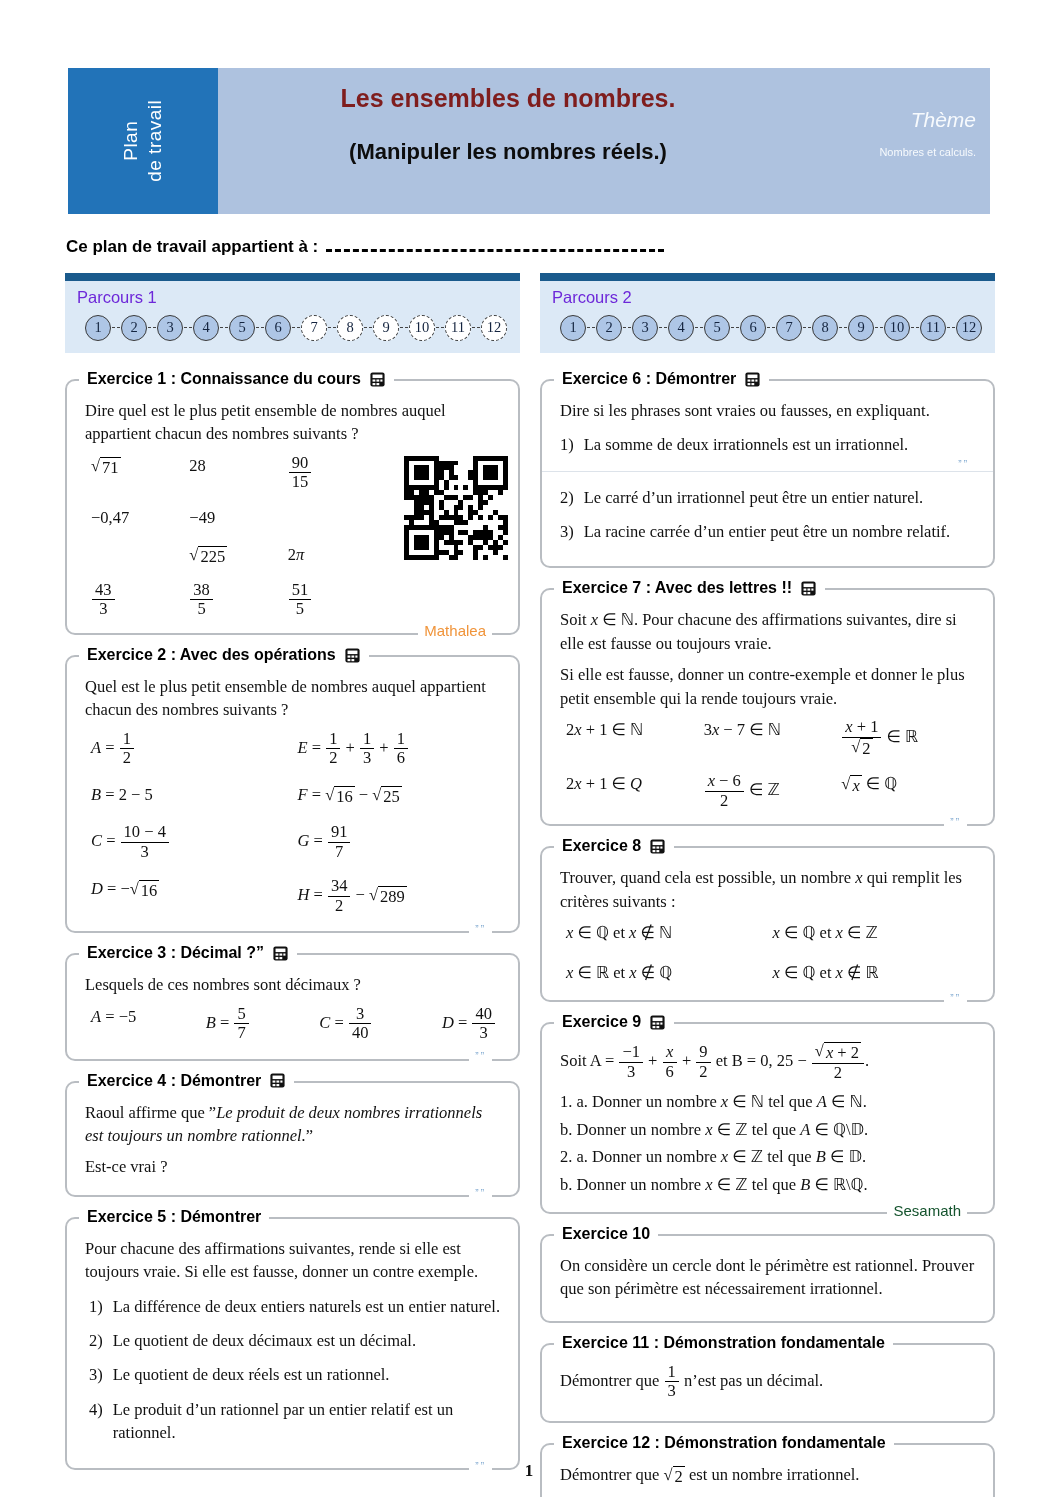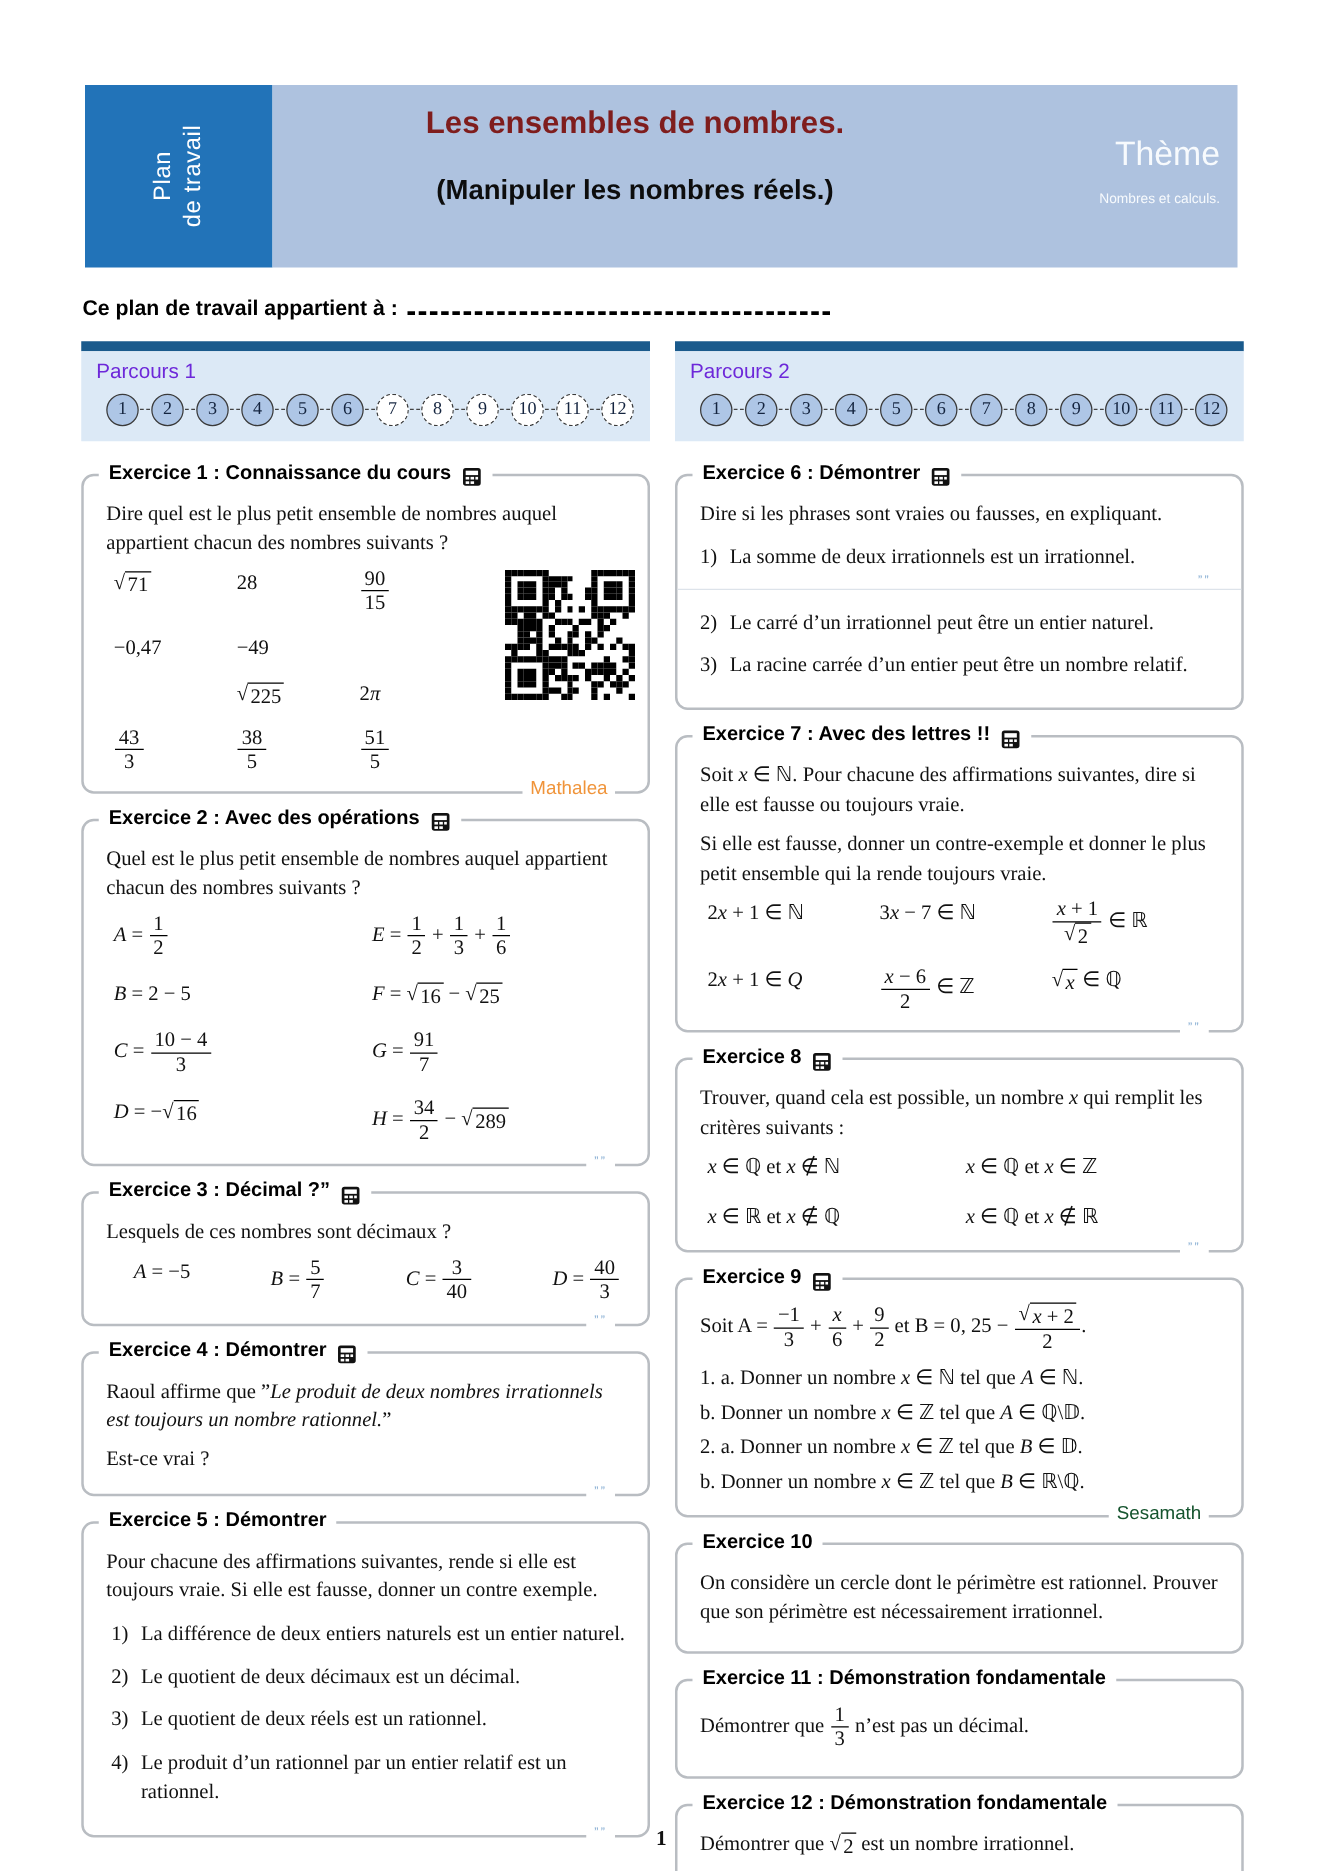--- a/index.html
+++ b/index.html
@@ -14,21 +14,21 @@
   }
   .header-side .vtext{
     transform:rotate(-90deg);white-space:nowrap;text-align:center;
     font-family:"Liberation Sans",sans-serif;font-size:19px;letter-spacing:.5px;line-height:1.25;
   }
   .header-band{flex:1;background:#aec2df;display:flex;}
   .band-center{flex:1;text-align:center;padding-top:16px;}
   .band-title{font-family:"Liberation Sans",sans-serif;font-weight:bold;font-size:25px;color:#7f1d1d;}
   .band-sub{font-family:"Liberation Sans",sans-serif;font-weight:bold;font-size:22px;margin-top:26px;color:#0d0d0d;}
   .band-theme{width:178px;text-align:right;padding:40px 14px 0 0;color:#f7fafd;font-family:"Liberation Sans",sans-serif;}
-  .theme-label{font-size:27px;}
+  .theme-label{font-size:21px;font-style:italic;}
   .theme-value{font-size:11px;margin-top:14px;}
   
   .owner{margin:22px 68px 0 66px;font-family:"Liberation Sans",sans-serif;font-weight:bold;font-size:17px;color:#000;}
   .owner .dots{display:inline-block;width:338px;border-bottom:3px dashed #000;height:.75em;margin-left:8px;}
   
   .cols{display:flex;gap:20px;padding:16px 63px 0 65px;align-items:flex-start;}
   .col{flex:1;min-width:0;}
   
   .panel{margin-bottom:26px;}
   .panel-bar{height:8px;background:#1a5a8c;}
@@ -43,38 +43,38 @@
   .circle.open{background:#fff;border-style:dashed;}
   .dash{flex:0 0 8px;border-top:1.7px dashed #444;margin:0 1px;}
   
   .ex{
     position:relative;border:2px solid #b9bdc2;border-radius:10px;
     padding:14px 14px 12px 18px;margin-bottom:20px;background:#fff;
     font-size:16.5px;line-height:1.42;
   }
   .ex-head{
     position:absolute;top:-13px;left:12px;background:#fff;padding:0 8px;
-    display:flex;align-items:flex-end;gap:8px;white-space:nowrap;
+    display:flex;align-items:center;gap:8px;white-space:nowrap;
   }
   .ex-title{font-family:"Liberation Sans",sans-serif;font-weight:bold;font-size:16px;color:#000;}
   .calc{display:inline-flex;}
   .intro{margin:4px 0 8px 0;}
   p{margin:4px 0;}
   
   .frac{display:inline-flex;flex-direction:column;vertical-align:middle;text-align:center;line-height:1.12;margin:0 1px;}
   .frac .num{border-bottom:1.4px solid #000;padding:0 3px;display:block;}
   .frac .den{padding:0 3px;display:block;}
   .sqrt{display:inline-flex;align-items:flex-start;white-space:nowrap;}
   .sqrt .sq{line-height:1.05;}
   .sqrt .rad{border-top:1.4px solid #000;line-height:1.2;padding:0 2px;}
   i{font-style:italic;}
   
   .grid3{display:grid;grid-template-columns:1fr 1fr 1fr;row-gap:14px;margin:6px 0 2px 6px;}
   .grid2{display:grid;grid-template-columns:1fr 1fr;row-gap:16px;margin:8px 0 4px 6px;}
-  .row4{display:flex;justify-content:space-between;margin:8px 8px 4px 22px;}
+  .row4{display:flex;justify-content:space-between;margin:8px 8px 4px 6px;}
   .ex1-wrap{position:relative;padding-right:118px;}
   .qr{
     position:absolute;right:-4px;top:2px;width:104px;height:104px;
     display:grid;grid-template-columns:repeat(21,1fr);grid-template-rows:repeat(21,1fr);
   }
   .qr b{background:#000;}
   
   .nlist{margin:10px 0 2px 4px;}
   .nitem{display:flex;gap:10px;margin:11px 0;}
   .nitem .nn{flex:0 0 auto;}

